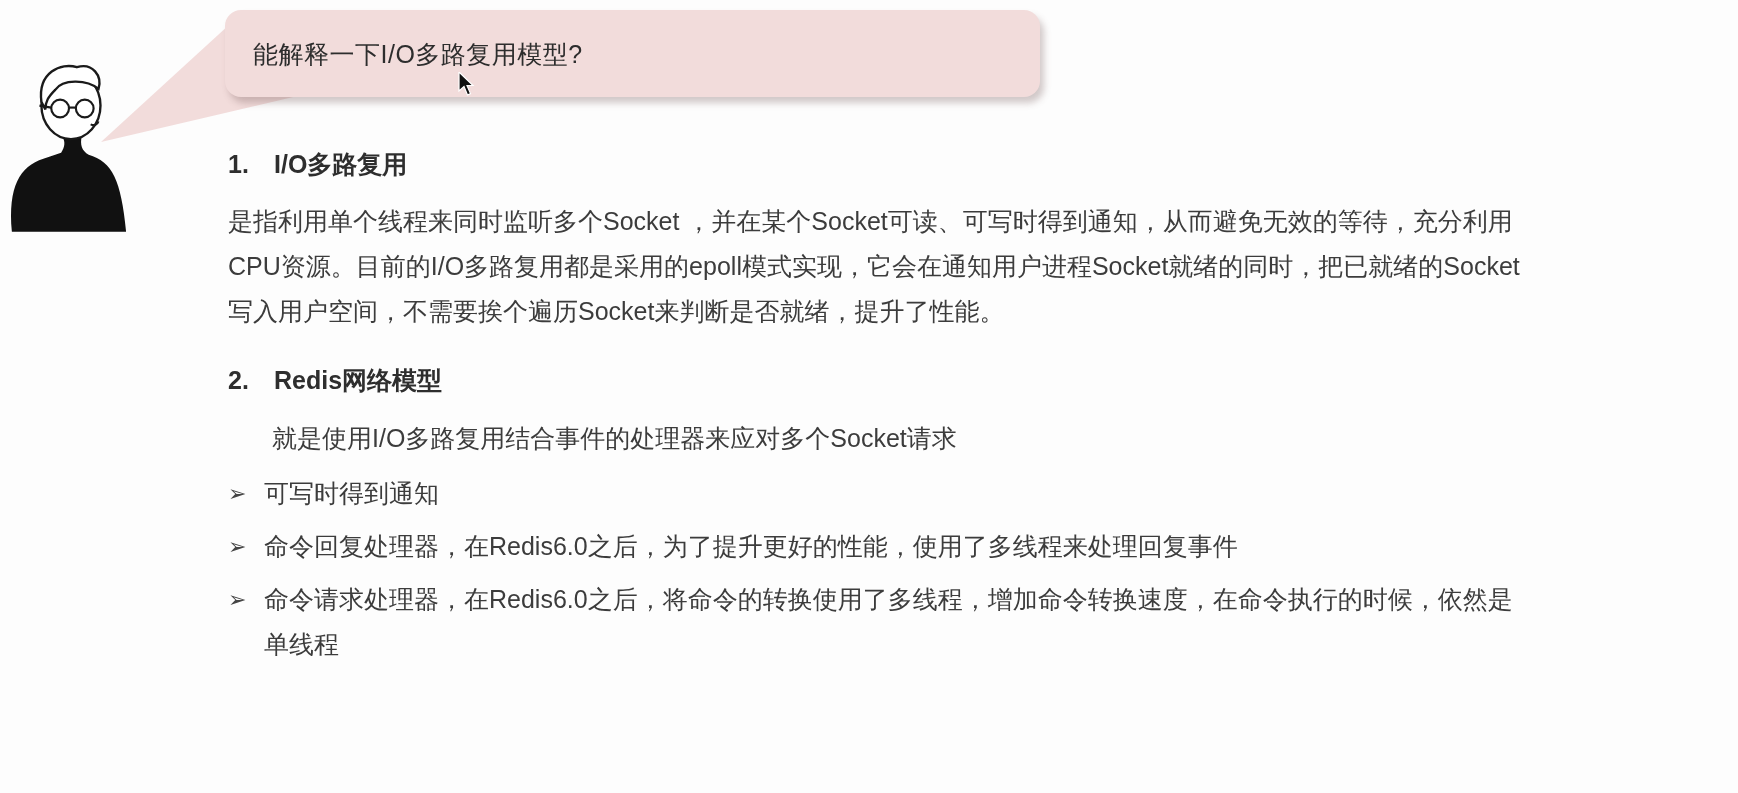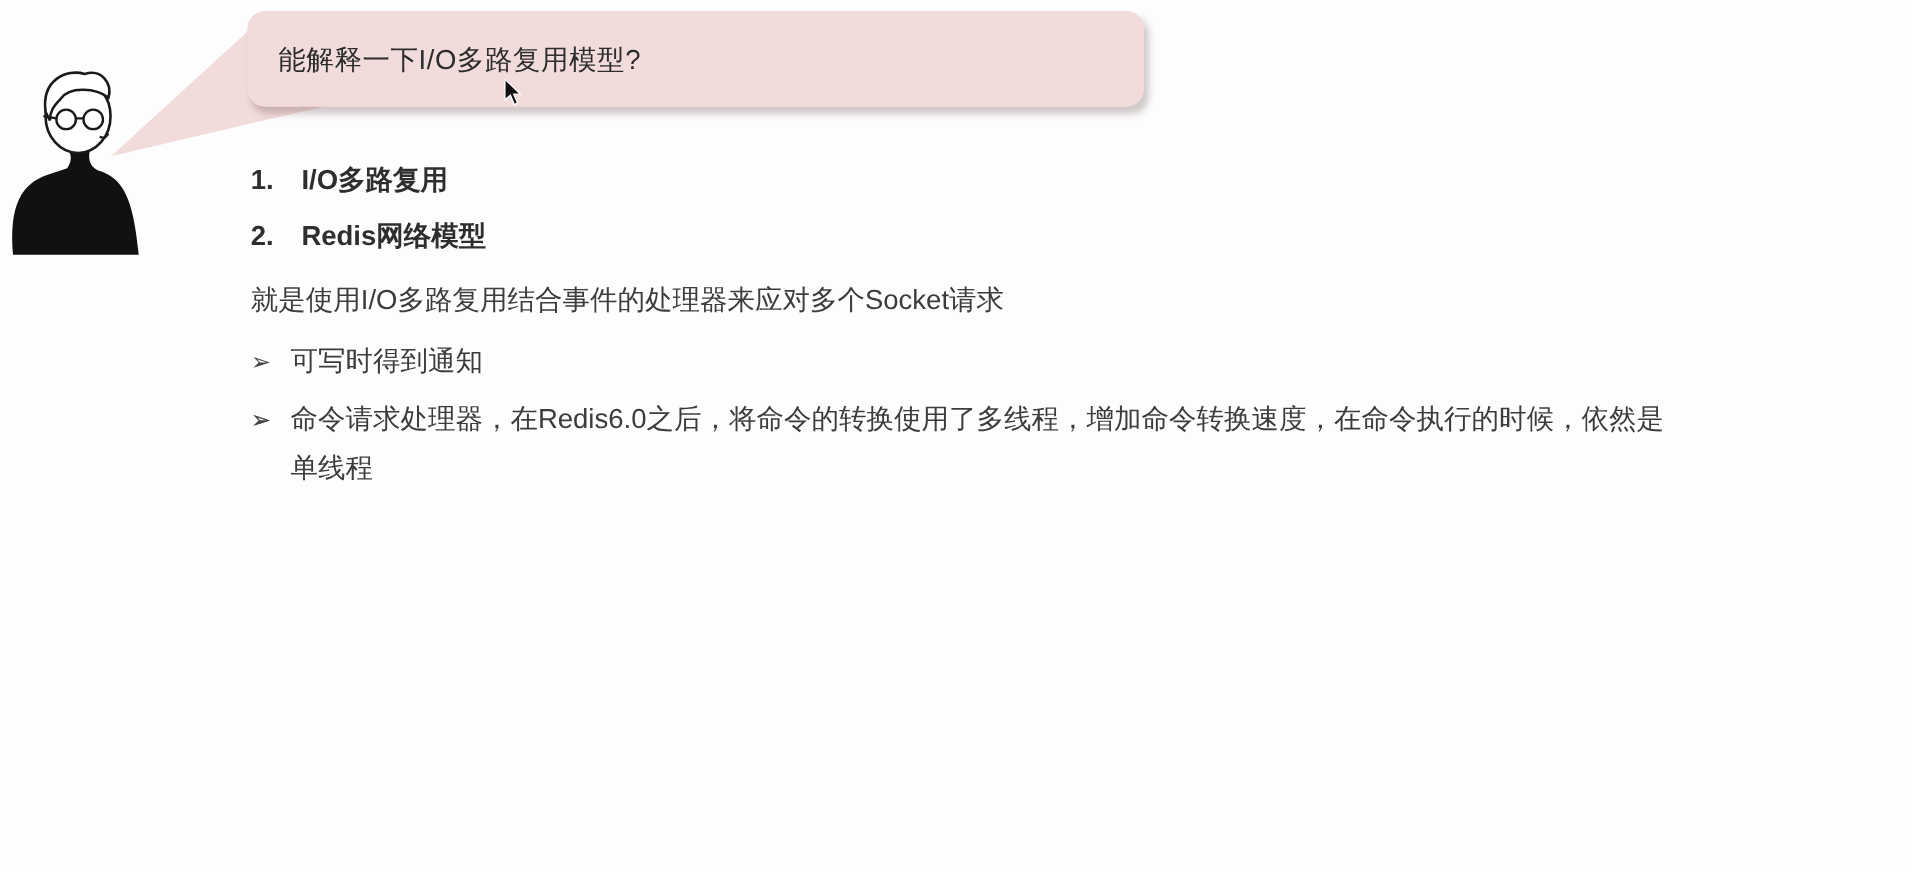--- a/index.html
+++ b/index.html
@@ -37,21 +37,21 @@
   }
   .sec-heading{
     font-weight:bold;color:#2e2e2e;font-size:25px;line-height:32px;
     display:flex;align-items:baseline;
   }
   .sec-num{width:46px;flex:0 0 46px;}
   .h1-gap{margin-bottom:19px;}
   .para{margin:0 0 0 0;}
   .p1{margin-bottom:30px;}
   .h2-gap{margin-bottom:20px;}
-  .p2{margin-bottom:10px;}
+  .p2{margin-bottom:10px;margin-left:44px;}
   ul.handler-list{list-style:none;margin:0;padding:0;}
   ul.handler-list li{
     position:relative;padding-left:36px;margin-top:8px;line-height:45px;
   }
   .bullet-marker{
     position:absolute;left:0;top:0;color:#454545;font-size:22px;
   }
 </style>
 </head>
 <body>
@@ -81,35 +81,37 @@
     <polygon points="1,0 1,19 6,14.5 9.5,23 12.5,21.6 9,13.5 15,13.5" fill="#111" stroke="#fff" stroke-width="1.2"></polygon>
   </svg>
 
   <div class="content">
 
     <div class="sec-heading h1-gap">
       <span class="sec-num">1.</span>
       <span>I/O多路复用</span>
     </div>
 
+    <p class="para p1">是指利用单个线程来同时监听多个Socket ，并在某个Socket可读、可写时得到通知，从而避免无效的等待，充分利用CPU资源。目前的I/O多路复用都是采用的epoll模式实现，它会在通知用户进程Socket就绪的同时，把已就绪的Socket写入用户空间，不需要挨个遍历Socket来判断是否就绪，提升了性能。</p>
 
     <div class="sec-heading h2-gap">
       <span class="sec-num">2.</span>
       <span>Redis网络模型</span>
     </div>
 
     <p class="para p2">就是使用I/O多路复用结合事件的处理器来应对多个Socket请求</p>
 
     <ul class="handler-list">
       <li>
         <span class="bullet-marker">➢</span>
         <span>可写时得到通知</span>
       </li>
       <li>
         <span class="bullet-marker">➢</span>
+        <span>命令回复处理器，在Redis6.0之后，为了提升更好的性能，使用了多线程来处理回复事件</span>
       </li>
       <li>
         <span class="bullet-marker">➢</span>
         <span>命令请求处理器，在Redis6.0之后，将命令的转换使用了多线程，增加命令转换速度，在命令执行的时候，依然是单线程</span>
       </li>
     </ul>
 
   </div>
 </div>
 

